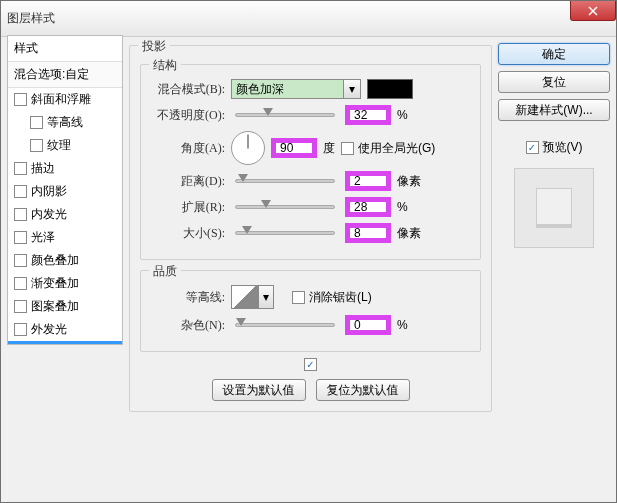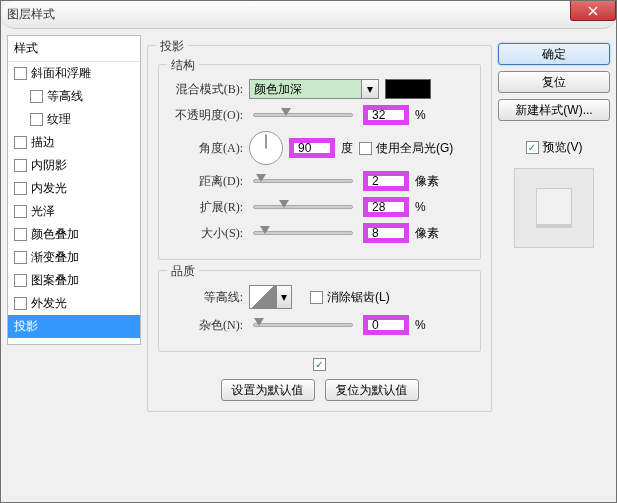--- a/index.html
+++ b/index.html
@@ -1,23 +1,23 @@
 <!DOCTYPE html>
 <html><head>
 <meta charset="utf-8">
 <style>
 * { box-sizing: border-box; font-family: "Microsoft YaHei", Arial, sans-serif; font-size: 12px; }
 body { margin: 0; background: #888; }
 .window { width: 617px; height: 503px; background: #f0f0f0; border: 1px solid #707070; position: relative; }
-.titlebar { height: 28px; background: linear-gradient(#fdfdfd, #e8e8e8); border-bottom: 1px solid #ccc; display: flex; align-items: center; padding: 0 6px; position: relative; border-radius: 14px; }
+.titlebar { height: 36px; background: linear-gradient(#fdfdfd, #e8e8e8); border-bottom: 1px solid #ccc; display: flex; align-items: center; padding: 0 6px; position: relative; }
 .title-text { color: #333; }
 .close-btn { position: absolute; right: 0; top: 0; width: 46px; height: 20px; background: linear-gradient(#e07070, #c83838); border: 1px solid #8b2020; border-top: none; border-radius: 0 0 3px 3px; display: flex; align-items: center; justify-content: center; cursor: pointer; }
 .close-btn svg { width: 10px; height: 10px; }
 .body { position: absolute; top: 28px; left: 0; right: 0; bottom: 0; padding: 6px; display: flex; gap: 6px; }
-.left-col { width: 134px; }
+.left-col { width: 116px; }
 .mid-col { flex: 1; }
 .right-col { width: 112px; display: flex; flex-direction: column; gap: 6px; align-items: stretch; padding-top: 8px; }
 .fieldset { border: 1px solid #d0d0d0; border-radius: 2px; padding: 8px 10px 10px; position: relative; margin-top: 10px; }
 .fieldset > .legend { position: absolute; top: -8px; left: 8px; background: #f0f0f0; padding: 0 4px; color: #333; }
 .style-list { border: 1px solid #bcbcbc; background: #fff; height: 310px; overflow: hidden; }
 .style-header { padding: 4px 6px; border-bottom: 1px solid #e0e0e0; }
 .style-sub { padding: 4px 6px; border-bottom: 1px solid #e0e0e0; background: #fafafa; }
 .style-item { display: flex; align-items: center; padding: 3px 6px; gap: 4px; cursor: pointer; }
 .style-item.indent { padding-left: 22px; }
 .style-item.selected { background: #3399ff; color: #fff; }
@@ -53,20 +53,21 @@
     <div class="close-btn">
       <svg viewBox="0 0 10 10">
           <path d="M1 1 L9 9 M9 1 L1 9" stroke="#fff" stroke-width="1.5"></path>
         </svg>
     </div>
   </div>
   <div class="body">
     <div class="left-col">
       <div class="style-list">
         <div class="style-header">样式</div>
+        <div class="style-sub">混合选项:自定</div>
         <div id="style-items">
             <div class="style-item">
               <span class="chk"></span>
               <span>斜面和浮雕</span>
             </div>
             <div class="style-item indent">
               <span class="chk"></span>
               <span>等高线</span>
             </div>
             <div class="style-item indent">

